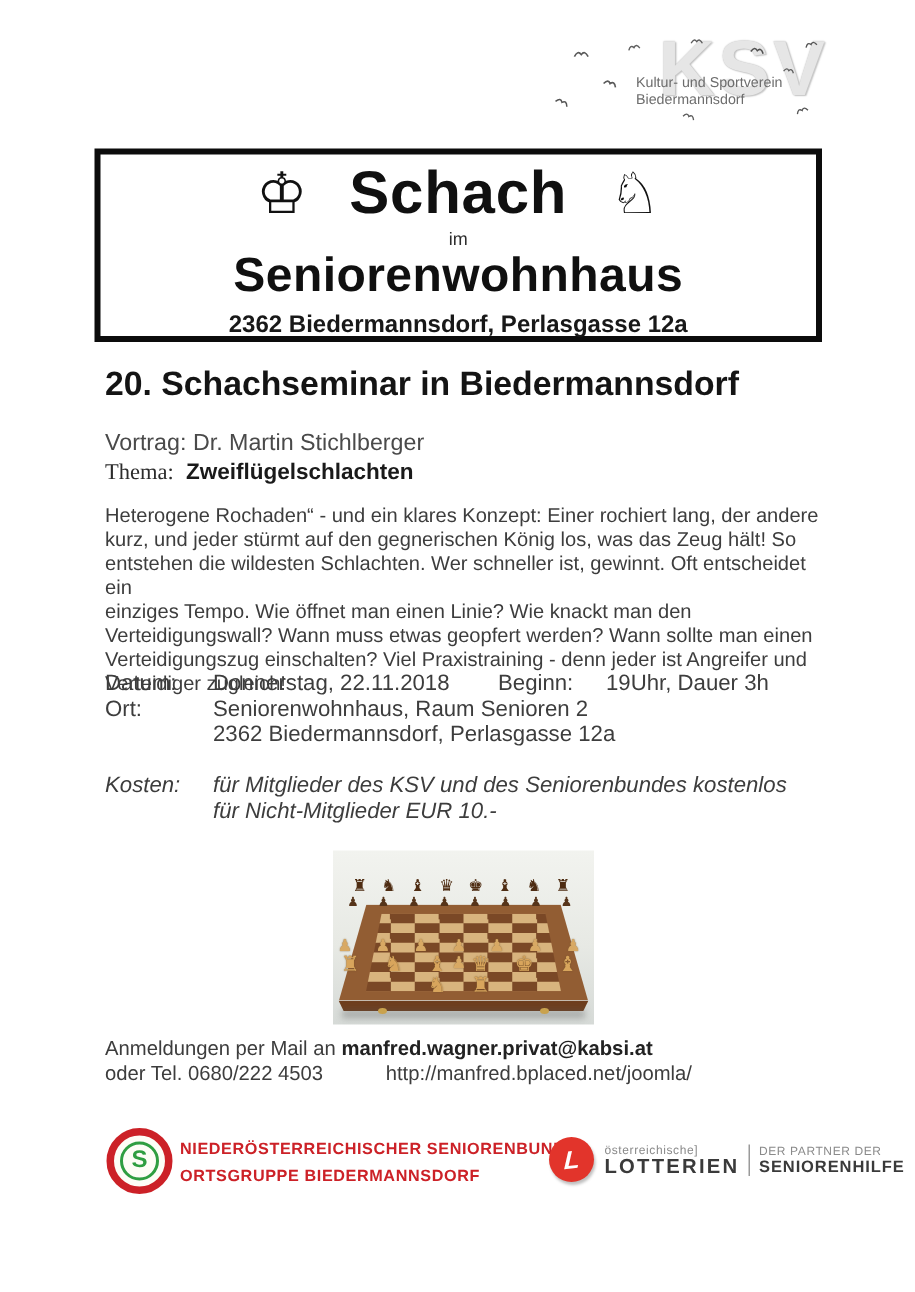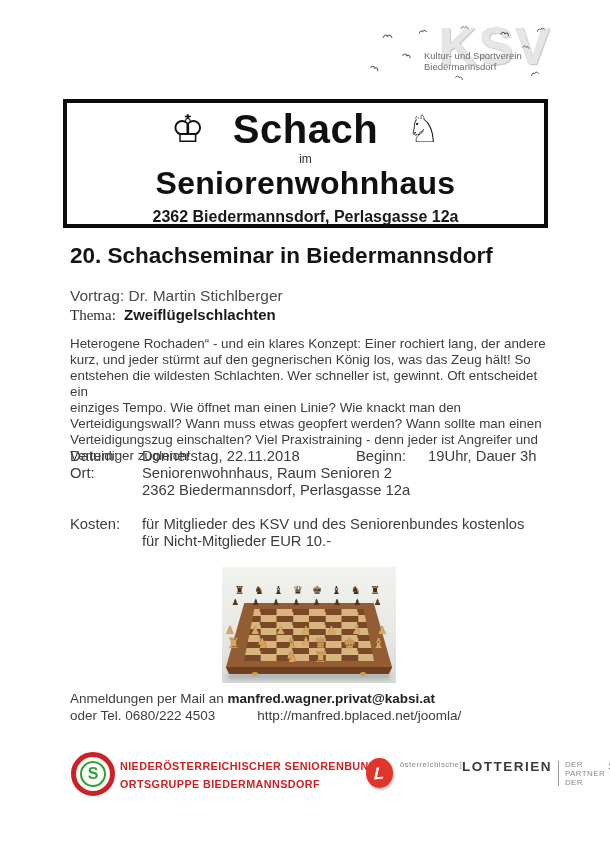--- a/index.html
+++ b/index.html
@@ -34,23 +34,23 @@
   .topic-label{font-family:"Liberation Serif",serif;color:#2c2c2c;text-align:right;}
   .topic-value{font-weight:bold;color:#1a1a1a;margin-left:4px;}
   .desc{position:absolute;left:70px;top:336px;width:482px;font-size:13.4px;
         line-height:16px;color:#3d3d3d;white-space:pre-line;}
 
   
   .details{position:absolute;left:70px;top:448px;font-size:14.8px;color:#3d3d3d;line-height:17.2px;}
   .details .row{display:flex;}
   .lbl{display:inline-block;width:72px;flex:0 0 72px;}
   .val-date{display:inline-block;width:190px;flex:0 0 190px;}
-  .lbl-begin{display:inline-block;width:72px;flex:0 0 72px;margin-left:24px;}
+  .lbl-begin{display:inline-block;width:72px;flex:0 0 72px;}
   .indent{margin-left:72px;}
-  .kosten{margin-top:16px;}
+  .kosten{margin-top:16px;font-style:italic;}
   .cost-val{white-space:pre-line;}
 
   
   .photo{position:absolute;left:222px;top:567px;width:174px;height:116px;
          background:linear-gradient(#f2f3ef 0%,#e7e9e4 55%,#d6dad7 100%);overflow:hidden;}
   .board-frame{position:absolute;left:4px;top:36px;width:166px;height:64px;
                background:#925d33;
                clip-path:polygon(11% 0,89% 0,100% 100%,0% 100%);}
   .board-squares{position:absolute;left:22px;top:42px;width:130px;height:52px;
                background:repeating-conic-gradient(#7a4826 0% 25%,#d8b47e 0% 50%);
@@ -81,21 +81,21 @@
             display:flex;align-items:center;justify-content:center;box-sizing:border-box;
             font-weight:bold;font-size:16px;color:var(--badge-green);}
   .sb-text{position:absolute;left:120px;top:757px;font-size:10.8px;font-weight:bold;
            color:var(--sb-red);letter-spacing:0.4px;line-height:18px;}
 
   .lot{position:absolute;left:366px;top:756px;height:34px;display:flex;align-items:center;}
   .lot-circle{width:30px;height:30px;border-radius:50%;background:var(--lot-red);
               display:flex;align-items:center;justify-content:center;box-shadow:1px 2px 2px rgba(0,0,0,.25);}
   .lot-l{color:#fff;font-weight:bold;font-size:17px;font-style:italic;transform:skewX(-8deg) rotate(-6deg);line-height:1;}
   .lot-textblock{margin-left:7px;display:flex;align-items:stretch;}
-  .lot-col{display:flex;flex-direction:row;justify-content:center;}
+  .lot-col{display:flex;flex-direction:column;justify-content:center;}
   .lot-small{font-size:8px;color:#8a8a8a;letter-spacing:0.4px;line-height:9px;}
   .lot-brand{font-size:13.5px;font-weight:bold;color:#3a3a3a;letter-spacing:1.5px;line-height:14px;}
   .lot-divider{width:1px;background:#9a9a9a;margin:1px 6px;}
   .lot-partner{font-size:11px;font-weight:bold;color:#3a3a3a;letter-spacing:0.6px;line-height:12px;}
 </style>
 </head>
 <body>
 
 <div class="page">
 

